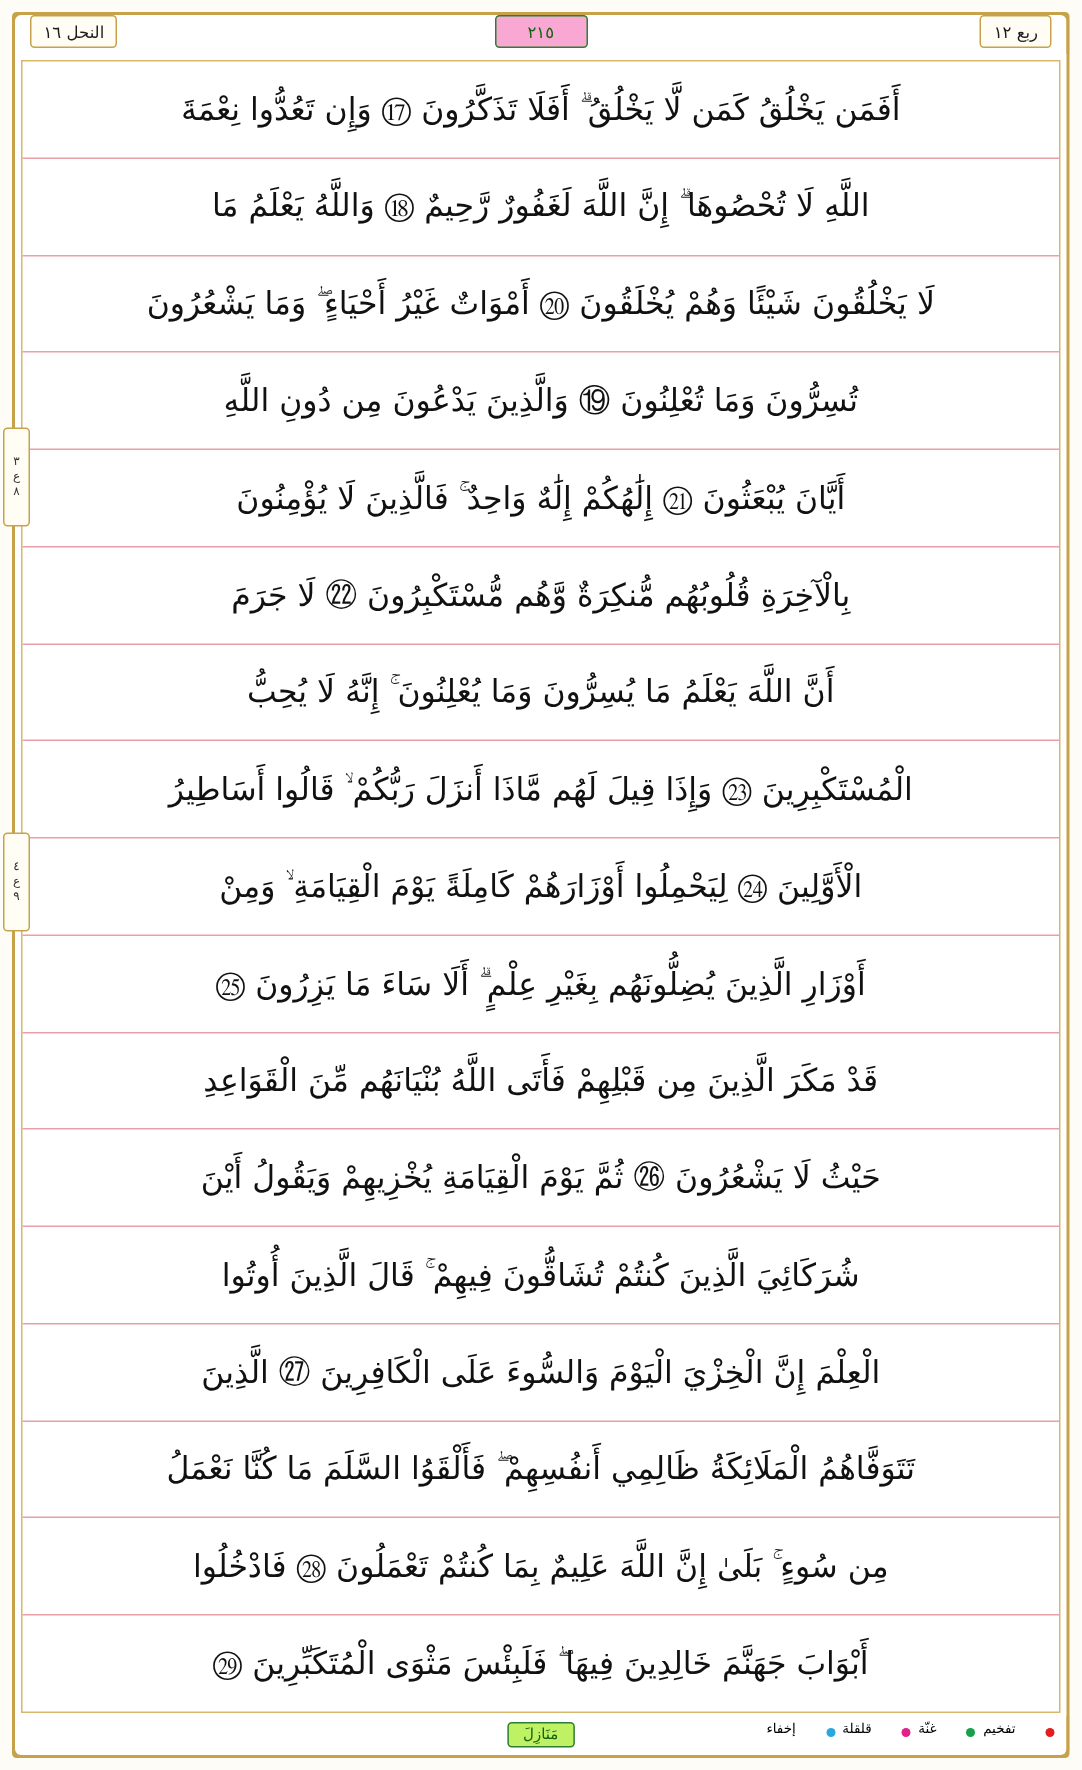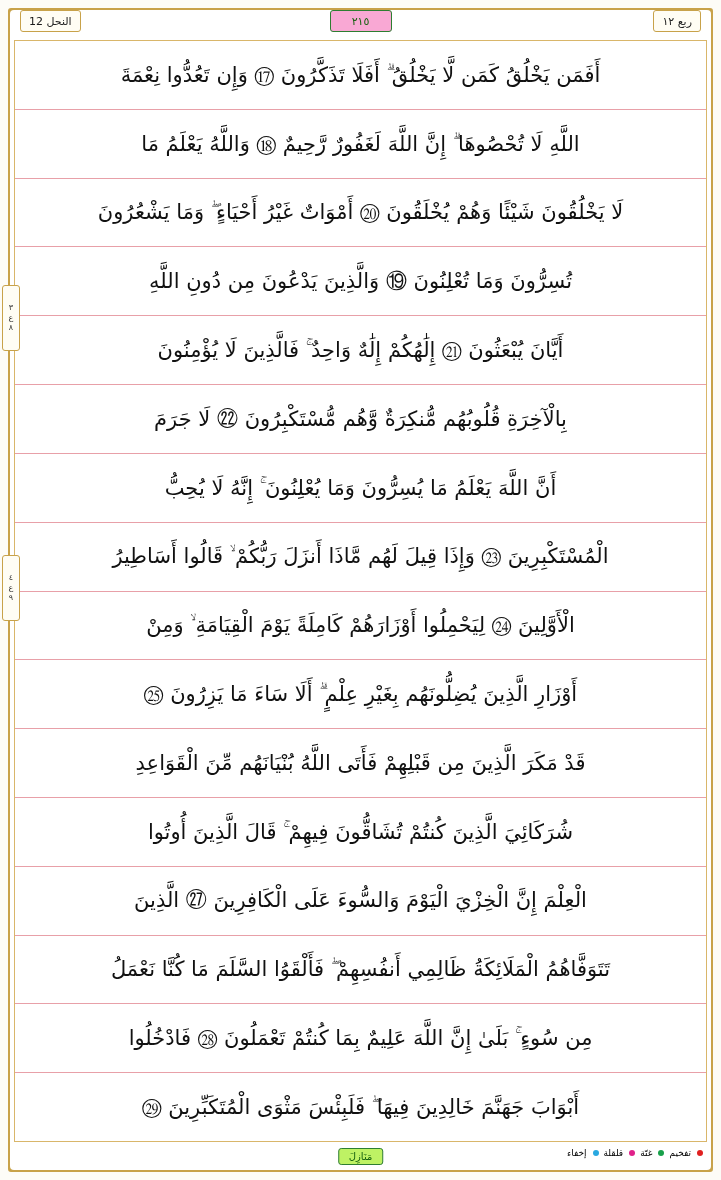--- a/index.html
+++ b/index.html
@@ -60,21 +60,21 @@
   }
   .ftr-center{
     position:absolute;left:50%;transform:translateX(-50%);top:2px;
     border:1px solid #2e7d32;border-radius:3px;background:#bef264;
     color:#16610f;font-size:10px;padding:2px 10px;direction:rtl;
   }
   .ftr-right{
     position:absolute;right:4px;top:2px;font-size:9px;
     display:flex;gap:5px;align-items:center;direction:rtl;
   }
-  .legend-item{display:flex;align-items:center;gap:6px;}
+  .legend-item{display:flex;align-items:flex-end;gap:20px;}
   .legend-dot{width:6px;height:6px;border-radius:50%;display:inline-block;}
   .legend-label{font-size:9px;}
 
   
   .side-marker{
     position:absolute;left:2px;
     width:16px;
     border:1px solid #c8a24a;border-radius:3px;
     background:#fffdf4;
     display:flex;flex-direction:column;align-items:center;justify-content:center;
@@ -111,21 +111,21 @@
 
   <div class="frame-outer"></div>
   <div class="corner tl"></div>
   <div class="corner tr"></div>
   <div class="corner bl"></div>
   <div class="corner br"></div>
 
   <div class="header">
     <div class="hdr-box hdr-right">ربع ١٢</div>
     <div class="hdr-box hdr-center">٢١٥</div>
-    <div class="hdr-box hdr-left">النحل 12</div>
+    <div class="hdr-box hdr-left">النحل ١٦</div>
   </div>
 
   <div class="frame-inner"></div>
 
   <div class="lines">
     <div class="aline">
         <span class="txt">أَفَمَن يَخْلُقُ كَمَن لَّا يَخْلُقُ ۗ أَفَلَا تَذَكَّرُونَ ⑰ وَإِن تَعُدُّوا نِعْمَةَ</span>
       </div>
     <div class="aline">
         <span class="txt">اللَّهِ لَا تُحْصُوهَا ۗ إِنَّ اللَّهَ لَغَفُورٌ رَّحِيمٌ ⑱ وَاللَّهُ يَعْلَمُ مَا</span>
@@ -149,20 +149,23 @@
         <span class="txt">الْمُسْتَكْبِرِينَ ㉓ وَإِذَا قِيلَ لَهُم مَّاذَا أَنزَلَ رَبُّكُمْ ۙ قَالُوا أَسَاطِيرُ</span>
       </div>
     <div class="aline">
         <span class="txt">الْأَوَّلِينَ ㉔ لِيَحْمِلُوا أَوْزَارَهُمْ كَامِلَةً يَوْمَ الْقِيَامَةِ ۙ وَمِنْ</span>
       </div>
     <div class="aline">
         <span class="txt">أَوْزَارِ الَّذِينَ يُضِلُّونَهُم بِغَيْرِ عِلْمٍ ۗ أَلَا سَاءَ مَا يَزِرُونَ ㉕</span>
       </div>
     <div class="aline">
         <span class="txt">قَدْ مَكَرَ الَّذِينَ مِن قَبْلِهِمْ فَأَتَى اللَّهُ بُنْيَانَهُم مِّنَ الْقَوَاعِدِ</span>
+      </div>
+    <div class="aline">
+        <span class="txt">حَيْثُ لَا يَشْعُرُونَ ㉖ ثُمَّ يَوْمَ الْقِيَامَةِ يُخْزِيهِمْ وَيَقُولُ أَيْنَ</span>
       </div>
     <div class="aline">
         <span class="txt">شُرَكَائِيَ الَّذِينَ كُنتُمْ تُشَاقُّونَ فِيهِمْ ۚ قَالَ الَّذِينَ أُوتُوا</span>
       </div>
     <div class="aline">
         <span class="txt">الْعِلْمَ إِنَّ الْخِزْيَ الْيَوْمَ وَالسُّوءَ عَلَى الْكَافِرِينَ ㉗ الَّذِينَ</span>
       </div>
     <div class="aline">
         <span class="txt">تَتَوَفَّاهُمُ الْمَلَائِكَةُ ظَالِمِي أَنفُسِهِمْ ۖ فَأَلْقَوُا السَّلَمَ مَا كُنَّا نَعْمَلُ</span>
       </div>

